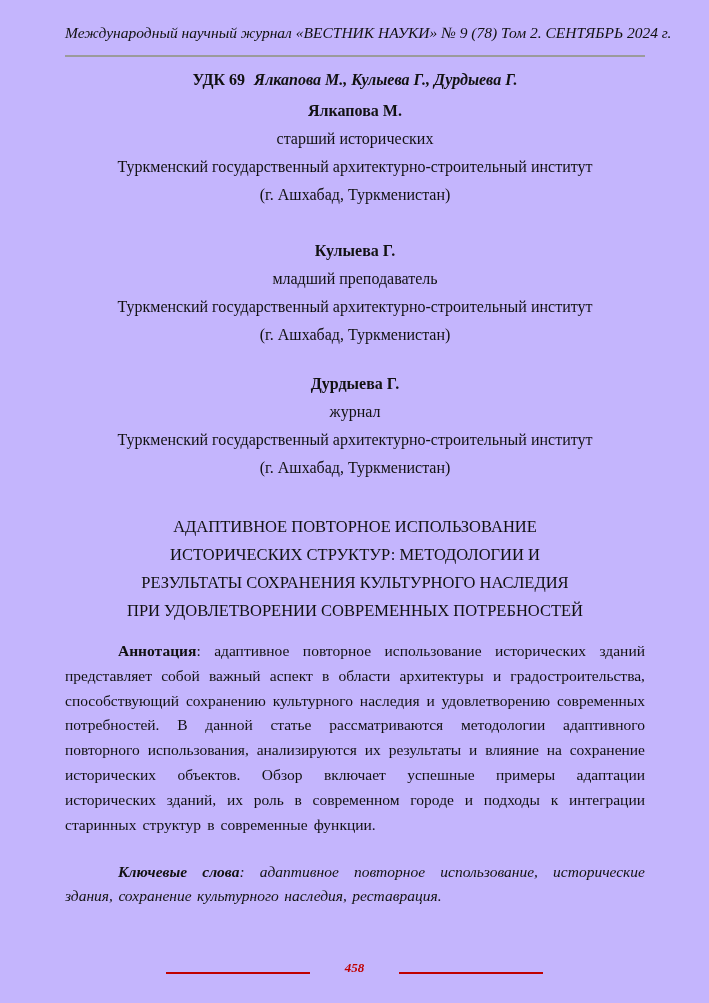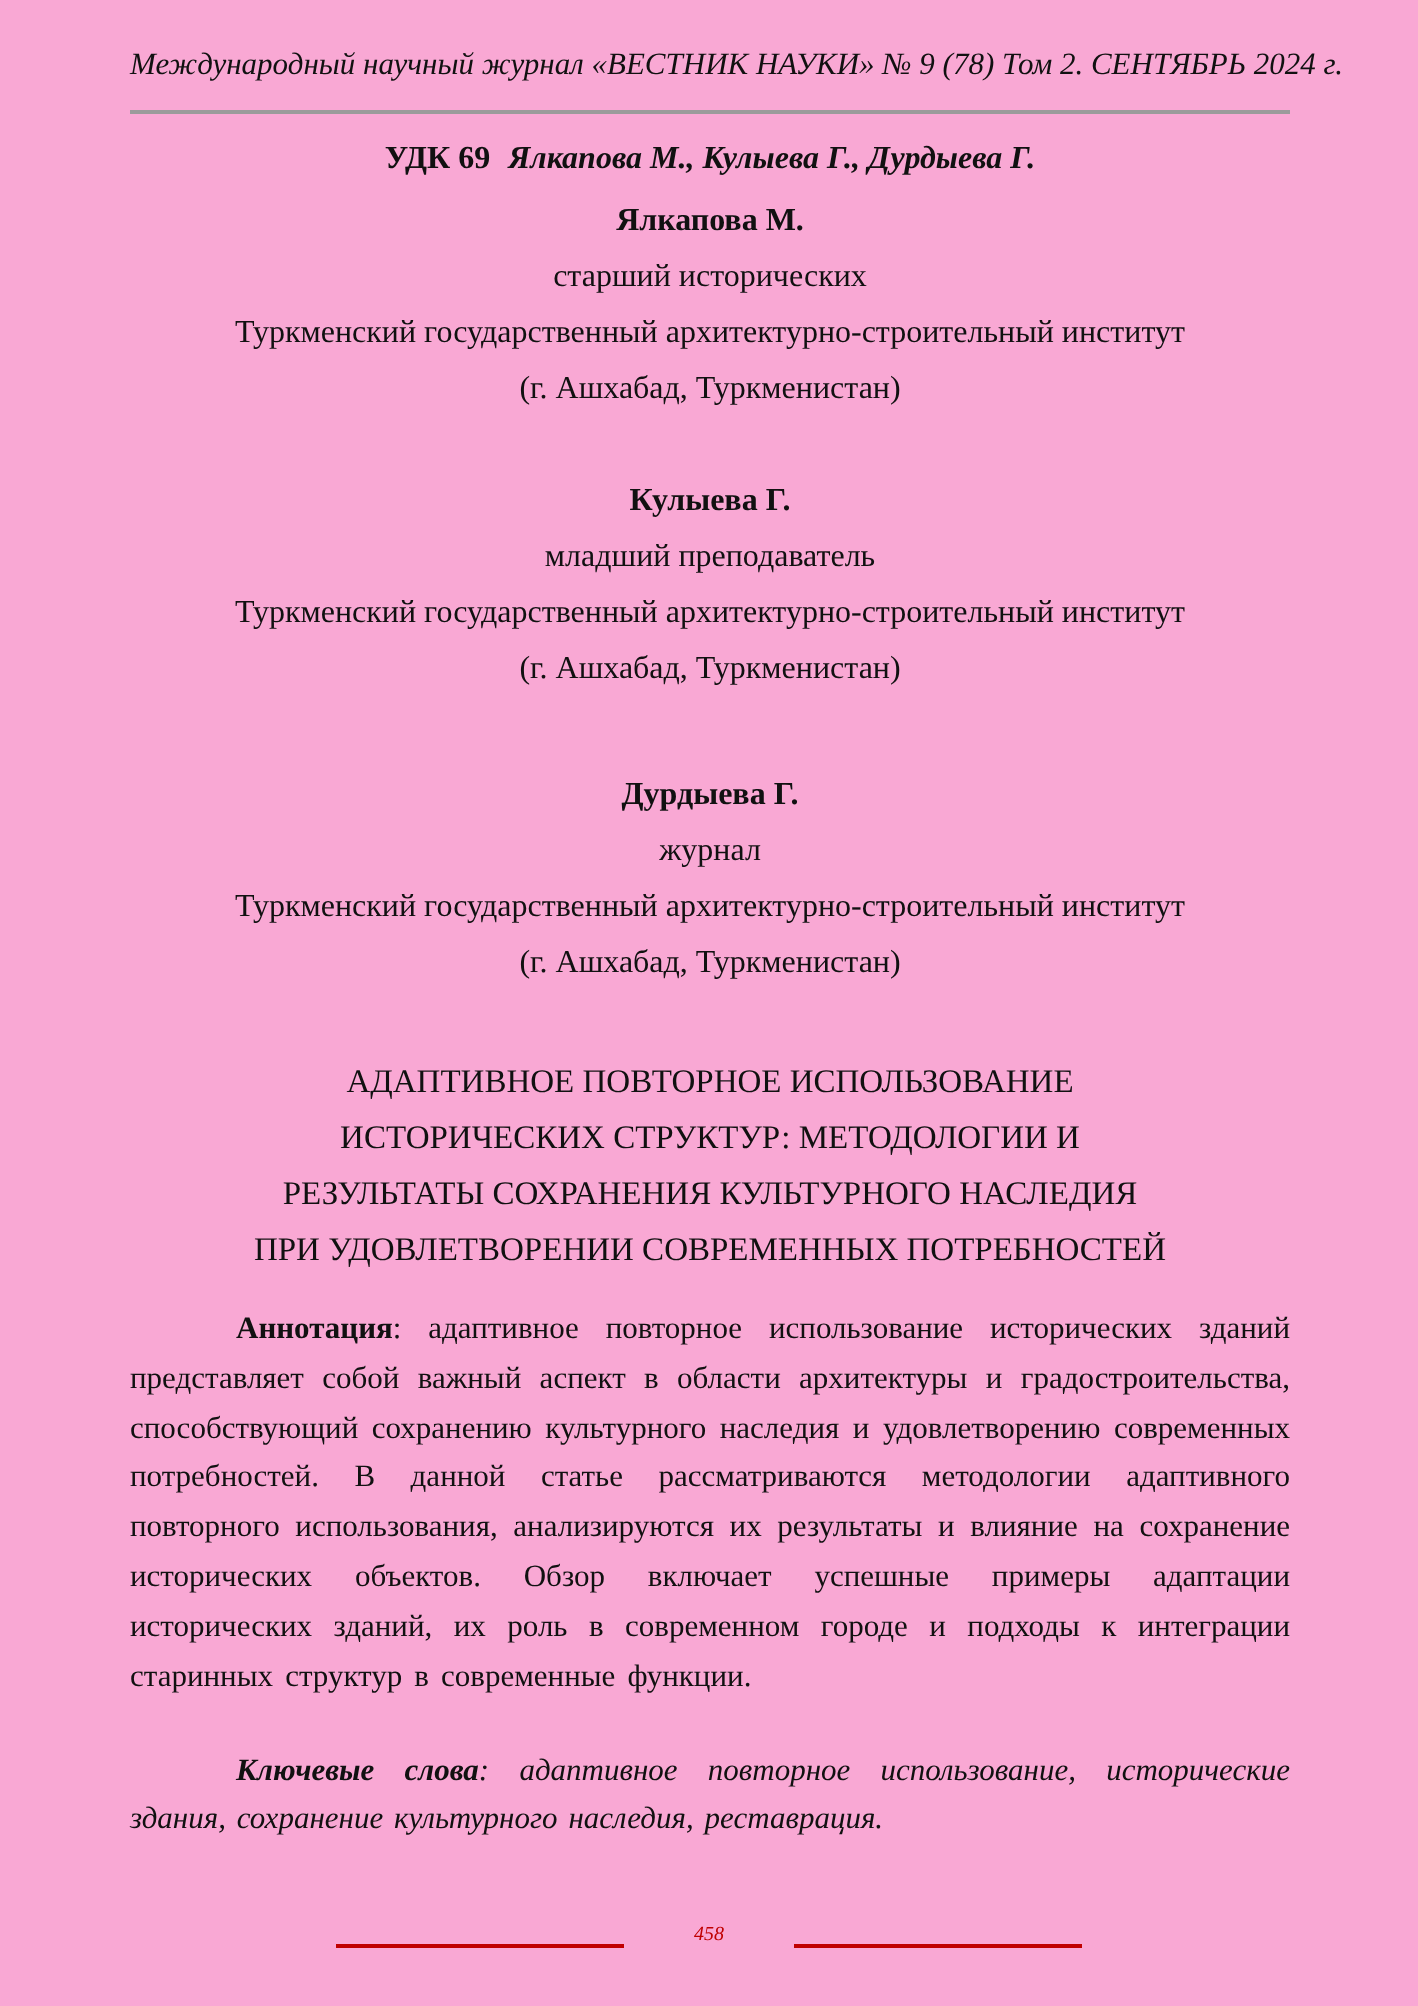--- a/index.html
+++ b/index.html
@@ -5,21 +5,21 @@
   * { margin: 0; padding: 0; box-sizing: border-box; }
   html, body { background: #ffffff; }
   body {
     font-family: "Liberation Serif", "DejaVu Serif", serif;
     color: #111111;
   }
   .page {
     position: relative;
     width: 709px;
     height: 1003px;
-    background: #f9a8d4;
+    background: #c4b5fd;
     overflow: hidden;
     padding: 0 64px 0 65px;
   }
   
   .journal-header {
     margin-top: 23px;
     text-align: center;
     font-style: italic;
     font-size: 15.5px;
     line-height: 20px;
@@ -39,21 +39,21 @@
     font-weight: bold;
     text-align: center;
   }
   .udc-label { font-style: normal; margin-right: 9px; }
   .udc-authors { font-style: italic; }
   
   .authors { text-align: center; font-size: 16px; }
   .author-block { line-height: 28px; }
   .author-block.b1 { margin-top: 7px; text-align: center; }
   .author-block.b2 { margin-top: 28px; }
-  .author-block.b3 { margin-top: 35px; }
+  .author-block.b3 { margin-top: 21px; }
   .author-name { font-weight: bold; }
   
   .article-title {
     margin-top: 31px;
     text-align: center;
     font-weight: normal;
     font-size: 16.5px;
     line-height: 28px;
   }
   
@@ -86,23 +86,23 @@
     align-items: flex-end;
     gap: 35px;
     color: #c00000;
   }
   .footer-rule {
     width: 144px;
     border-bottom: 2px solid #c00000;
     margin-bottom: 3px;
   }
   .page-number {
-    font-weight: normal;
+    font-weight: bold;
     font-style: italic;
-    font-size: 10px;
+    font-size: 13px;
     line-height: 18px;
   }
 </style>
 </head>
 <body>
 
 <div class="page">
 
   <div class="journal-header">Международный научный журнал «ВЕСТНИК НАУКИ» № 9 (78) Том 2. СЕНТЯБРЬ 2024 г.</div>
 

